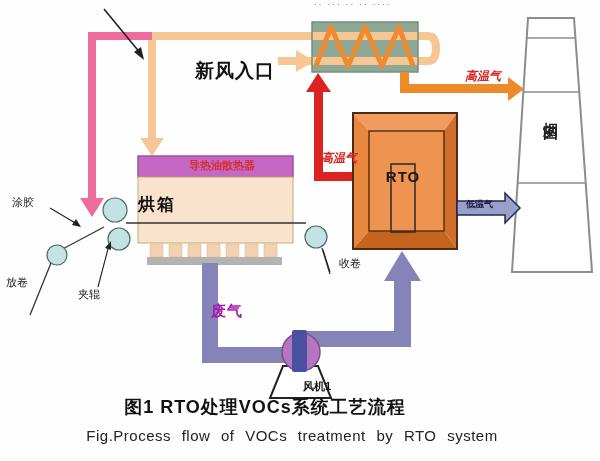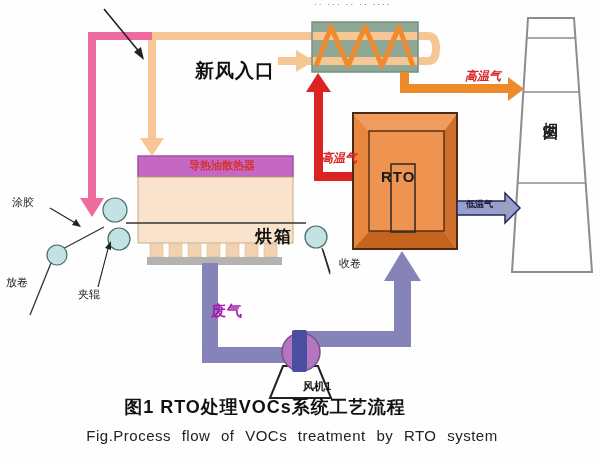--- a/index.html
+++ b/index.html
@@ -4,22 +4,22 @@
 <style>
   html,body{margin:0;padding:0;background:#ffffff;}
   #stage{position:relative;width:600px;height:461px;background:#fefefe;overflow:hidden;
          font-family:"Liberation Sans","DejaVu Sans",sans-serif;}
   #diagram-svg{position:absolute;left:0;top:0;z-index:1;}
   .lbl{position:absolute;z-index:2;white-space:nowrap;line-height:1.1;}
   .lbl-coating-waste{left:16px;top:89px;font-size:17px;font-weight:bold;color:#d9538d;letter-spacing:1px;}
   .lbl-fresh-air{left:195px;top:61px;font-size:19px;font-weight:bold;color:#111;letter-spacing:1px;}
   .lbl-exch-cut{left:314px;top:1px;font-size:8px;color:#6b6b6b;letter-spacing:2px;}
   .lbl-heater{left:138px;top:159px;width:168px;text-align:center;font-size:11px;font-weight:bold;color:#d63030;}
-  .lbl-oven{left:138px;top:196px;width:155px;text-align:right;font-size:17px;font-weight:bold;color:#111;letter-spacing:2px;margin-top:32px;}
-  .lbl-rto{left:381px;top:169px;width:44px;font-size:15px;font-weight:600;color:#1a1a1a;letter-spacing:1px;}
+  .lbl-oven{left:138px;top:196px;width:155px;text-align:left;font-size:17px;font-weight:bold;color:#111;letter-spacing:2px;}
+  .lbl-rto{left:381px;top:169px;width:44px;text-align:center;font-size:15px;font-weight:600;color:#1a1a1a;letter-spacing:1px;}
   .lbl-chimney{left:542px;top:110px;font-size:15px;color:#222;writing-mode:vertical-rl;letter-spacing:3px;font-weight:600;}
   .lbl-waste-gas{left:211px;top:303px;font-size:15px;font-weight:bold;color:#a21caf;letter-spacing:1px;}
   .lbl-fan{left:271px;top:380px;width:60px;text-align:right;font-size:11px;font-weight:bold;color:#111;}
   .lbl-hot-left{left:321px;top:152px;font-size:12px;font-weight:bold;font-style:italic;color:#d92525;}
   .lbl-hot-right{left:465px;top:70px;font-size:12px;font-weight:bold;font-style:italic;color:#d92525;}
   .lbl-cool{left:466px;top:200px;font-size:9px;font-weight:bold;color:#15153a;}
   .lbl-coat{left:12px;top:196px;font-size:11px;color:#222;}
   .lbl-unwind{left:6px;top:276px;font-size:11px;color:#222;}
   .lbl-nip{left:78px;top:288px;font-size:11px;color:#222;}
   .lbl-rewind{left:294px;top:257px;font-size:11px;color:#222;padding-left:45px;}

